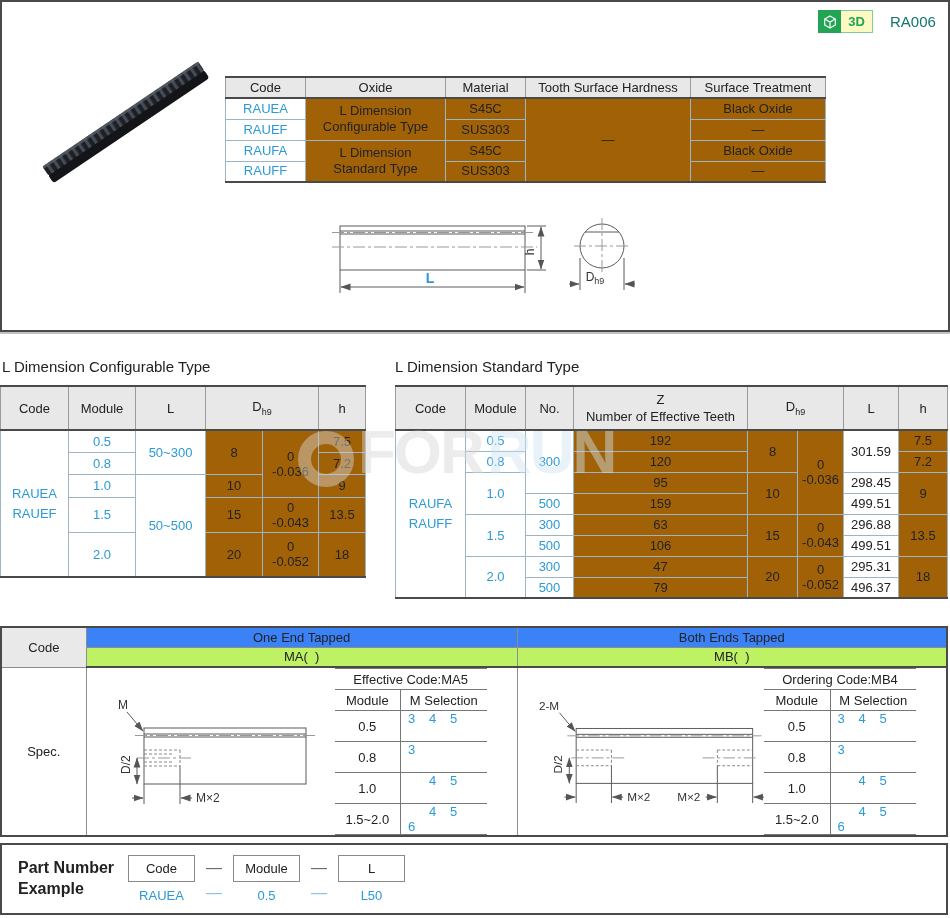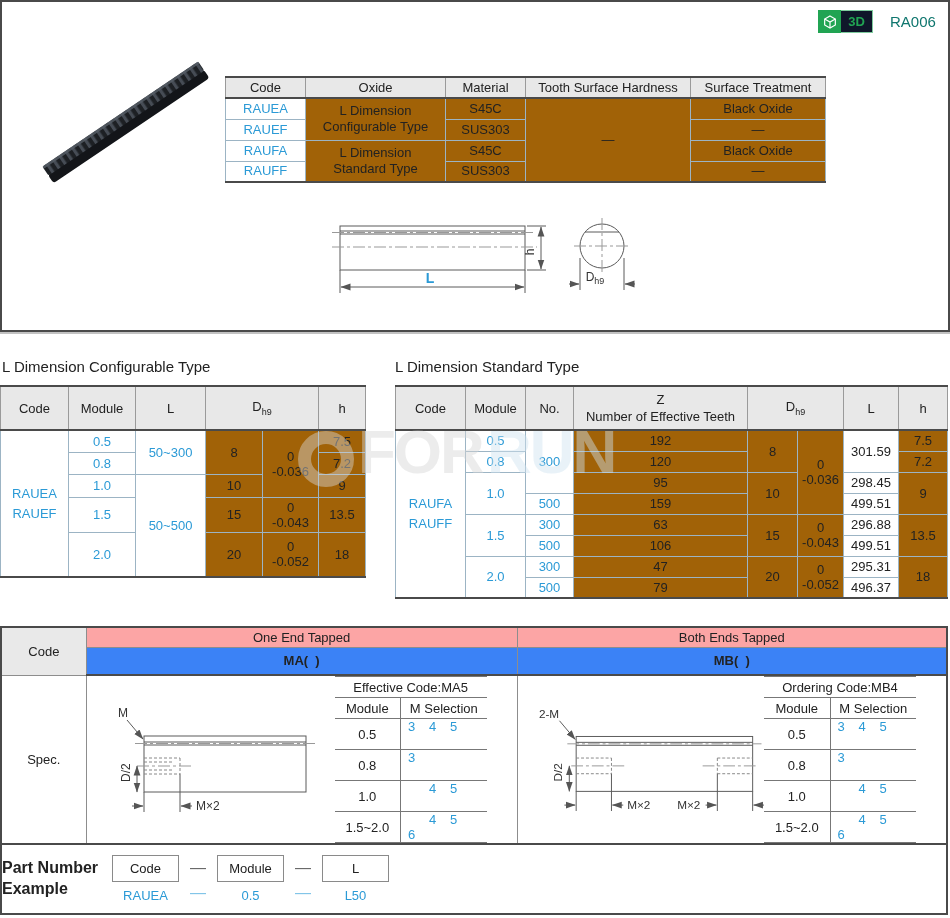--- a/index.html
+++ b/index.html
@@ -6,21 +6,21 @@
   body { background:#fff; font-family:"Liberation Sans", sans-serif; color:#222; }
   .page { position:relative; width:950px; height:918px; background:#fff; overflow:hidden; }
 
   
   .sec-top { position:absolute; left:0; top:0; width:950px; height:332px;
              border:2px solid #4a4a4a; box-shadow:0 2px 0 #c2c2c2; background:#fff; }
   .product-svg { position:absolute; left:22px; top:50px; }
   .badge3d { position:absolute; left:818px; top:10px; display:flex; align-items:stretch; height:23px; }
   .badge3d .cube { width:23px; height:23px; background:#21a453; display:flex; align-items:center; justify-content:center; }
   .badge3d .lbl { width:32px; border:1.5px solid #7ecb9e; border-left:none; color:#21a453;
-                  font-size:13px; font-weight:bold; display:flex; align-items:center; justify-content:center; background:#0f172a; }
+                  font-size:13px; font-weight:bold; display:flex; align-items:center; justify-content:center; background:#fef9c3; }
   .pcode { position:absolute; left:890px; top:13px; font-size:15px; color:#0f766e; }
 
   
   table { border-collapse:collapse; table-layout:fixed; font-size:13px; color:#222; }
   .tint { background:#a16207; }
   .blue { color:#2b9ad6; }
   .pre  { white-space:pre-line; }
 
   .ovw { position:absolute; left:225px; top:76px; border-top:2px solid #4a4a4a; border-bottom:2px solid #4a4a4a; }
   .ovw th { height:21px; background:#e8e8e8; border:1px solid #9a9a9a; font-weight:normal; }
@@ -35,38 +35,38 @@
   .std { left:395px; top:385px; }
   sub.h9 { font-size:9px; }
 
   .sec-title { position:absolute; font-size:15px; color:#222; }
   .t-cfg { left:2px; top:358px; }
   .t-std { left:395px; top:358px; }
 
   
   .tap { position:absolute; left:0; top:626px; width:948px; border:2px solid #4a4a4a; }
   .tap td { border:1px solid #8d8d8d; }
-  .tap .hdr  { background:#fca5a5; height:20px; text-align:center; }
-  .tap .hdr2 { background:#3b82f6; height:28px; text-align:center; border-bottom:2px solid #4a4a4a;font-weight:bold; }
+  .tap .hdr  { background:#3b82f6; height:20px; text-align:center; }
+  .tap .hdr2 { background:#bef264; height:20px; text-align:center; border-bottom:2px solid #4a4a4a; }
   .tap .codehdr { background:#e9e9e9; text-align:center; }
   .tap .speclbl { text-align:center; background:#fff; }
   .tap .bodycell { height:162px; background:#fff; vertical-align:middle; }
   .specwrap { display:flex; align-items:center; justify-content:space-between; padding:0 30px 0 16px; }
 
   .ord { width:152px; }
   .ord td { height:21px; text-align:center; border:none; border-bottom:1px solid #777; background:#fff; }
   .ord .ttl td { border-top:1.5px solid #777; }
   .ord .vd { border-left:1px solid #777; }
   .ord .sel { text-align:left; padding-left:7px; }
   .slot { display:inline-block; width:21px; color:#2b9ad6; }
 
   
   .pn-box { position:absolute; left:0; top:843px; width:948px; height:72px; border:2px solid #4a4a4a;
             display:grid; grid-template-columns:110px 67px 38px 67px 38px 67px; grid-template-rows:27px 22px;
-            align-content:center; }
+            align-content:center; padding-left:16px; }
   .pn-title { grid-row:1 / 3; font-weight:bold; font-size:16px; line-height:1.3; white-space:pre-line; align-self:center; }
   .pn-lbl { border:1.5px solid #8a8a8a; background:#fff; display:flex; align-items:center; justify-content:center;
             font-size:13px; height:27px; }
   .pn-dash { display:flex; align-items:center; justify-content:center; color:#666; }
   .pn-val  { color:#2b9ad6; font-size:13px; display:flex; align-items:center; justify-content:center; padding-top:5px; }
   .pn-dash.b { color:#7fc4e8; }
 
   
   .watermark { position:absolute; left:298px; top:416px; display:flex; align-items:flex-end; gap:4px;
                opacity:0.45; pointer-events:none; z-index:3; }

